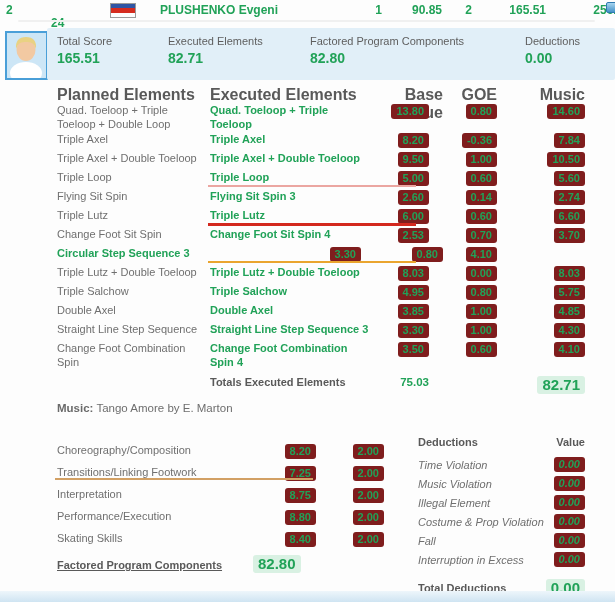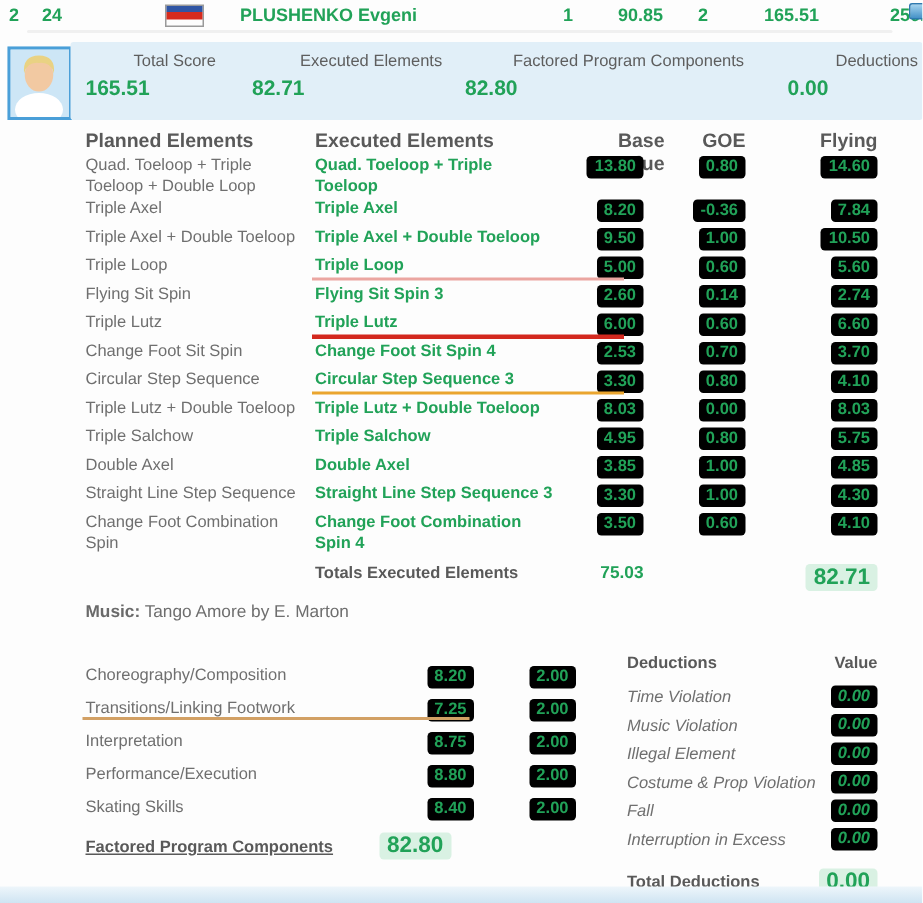--- a/index.html
+++ b/index.html
@@ -22,33 +22,33 @@
               border:1px solid #2f7ab0;border-radius:2px;box-sizing:border-box;}
 
   
   #avatar{position:absolute;left:5px;top:31px;width:43px;height:49px;
           background:#cde6f6;border:2px solid #4a9fd8;box-sizing:border-box;}
 
   
   #summary{position:absolute;left:47px;top:28px;width:568px;height:52px;
            background:#e1eff8;border-radius:2px;}
   .sum-col{position:absolute;top:7px;}
-  .sum-label{font-size:11px;color:#5e5e5e;white-space:nowrap;margin-left:32px;}
+  .sum-label{font-size:11px;color:#5e5e5e;white-space:nowrap;}
   .sum-value{font-size:14px;font-weight:bold;color:#21a258;margin-top:3px;}
 
   
   #elements{position:absolute;left:57px;top:86px;width:528px;}
   .egrid{display:grid;grid-template-columns:153px 165px 68px 54px 88px;}
-  .ehead{font-size:13px;font-weight:bold;color:#595959;height:16px;}
+  .ehead{font-size:16px;font-weight:bold;color:#595959;height:16px;}
   .ehead .hr{text-align:right;}
   .erow{position:relative;min-height:19px;align-items:start;padding-top:1px;box-sizing:border-box;}
   .cp{font-size:11px;color:#6f6f6f;line-height:14px;padding-right:5px;}
   .ce{font-size:11px;font-weight:bold;color:#21a258;line-height:14px;padding-right:3px;}
   .cn{text-align:right;line-height:14px;}
-  .pill{display:inline-block;background:#000000;border-radius:3px;padding:0 5px;
+  .pill{display:inline-block;background:#7f1d1d;border-radius:3px;padding:0 5px;
         font-size:11px;font-weight:bold;color:#21a258;line-height:15px;}
   .cb .pill{margin-right:14px;}
   .uline{position:absolute;left:151px;width:208px;bottom:1px;height:2px;}
   .u-pink .uline{background:#eba6a1;}
   .u-red  .uline{background:#d3281e;height:3px;bottom:0;}
   .u-gold .uline{background:#eaa52f;}
   #totals-row{margin-top:7px;position:relative;min-height:22px;}
   .tot-label{font-size:11px;font-weight:bold;color:#595959;}
   .tot-base{font-size:11.5px;font-weight:bold;color:#21a258;text-align:right;padding-right:14px;}
   .bigpill{display:inline-block;background:#d9f1e3;border-radius:3px;padding:0 5px;
@@ -86,21 +86,21 @@
   #bottom-strip{position:absolute;left:0;top:591px;width:615px;height:11px;
                 background:linear-gradient(#eef6fb,#cfe4f2);}
 </style>
 </head>
 <body>
 
 <div id="page">
 
   <div id="top-row">
     <span class="tr-item" style="left:6px;width:14px;">2</span>
-    <span class="tr-item" style="left:28px;width:20px;">24</span>
+    <span class="tr-item" style="left:51px;width:20px;margin-top:13px;">24</span>
     <span id="flag"><span class="f-w"></span><span class="f-b" style="display:block;"></span><span class="f-r" style="display:block;"></span></span>
     <span class="tr-item" style="left:160px;">PLUSHENKO Evgeni</span>
     <span class="tr-item tr-num" style="left:368px;width:14px;">1</span>
     <span class="tr-item tr-num" style="left:398px;width:44px;">90.85</span>
     <span class="tr-item tr-num" style="left:458px;width:14px;">2</span>
     <span class="tr-item tr-num" style="left:500px;width:46px;">165.51</span>
     <span class="tr-item tr-num" style="left:550px;width:40px;margin-left:40px;">256.36</span>
     <span id="scroll-btn"></span>
   </div>
   <div id="top-divider"></div>
@@ -132,21 +132,21 @@
       <div class="sum-value">0.00</div>
     </div>
   </div>
 
   <div id="elements">
     <div class="egrid ehead">
       <div>Planned Elements</div>
       <div>Executed Elements</div>
       <div class="hr">Base Value</div>
       <div class="hr">GOE</div>
-      <div class="hr">Flying</div>
+      <div class="hr">Music</div>
     </div>
 
     <div class="egrid erow">
       <div class="cp">Quad. Toeloop + Triple Toeloop + Double Loop</div>
       <div class="ce">Quad. Toeloop + Triple Toeloop</div>
       <div class="cn cb"><span class="pill">13.80</span></div>
       <div class="cn"><span class="pill">0.80</span></div>
       <div class="cn"><span class="pill">14.60</span></div>
     </div>
     <div class="egrid erow">
@@ -187,21 +187,20 @@
       <i class="uline"></i>
     </div>
     <div class="egrid erow">
       <div class="cp">Change Foot Sit Spin</div>
       <div class="ce">Change Foot Sit Spin 4</div>
       <div class="cn cb"><span class="pill">2.53</span></div>
       <div class="cn"><span class="pill">0.70</span></div>
       <div class="cn"><span class="pill">3.70</span></div>
     </div>
     <div class="egrid erow u-gold">
-      <div class="cp">Circular Step Sequence</div>
       <div class="ce">Circular Step Sequence 3</div>
       <div class="cn cb"><span class="pill">3.30</span></div>
       <div class="cn"><span class="pill">0.80</span></div>
       <div class="cn"><span class="pill">4.10</span></div>
       <i class="uline"></i>
     </div>
     <div class="egrid erow">
       <div class="cp">Triple Lutz + Double Toeloop</div>
       <div class="ce">Triple Lutz + Double Toeloop</div>
       <div class="cn cb"><span class="pill">8.03</span></div>

